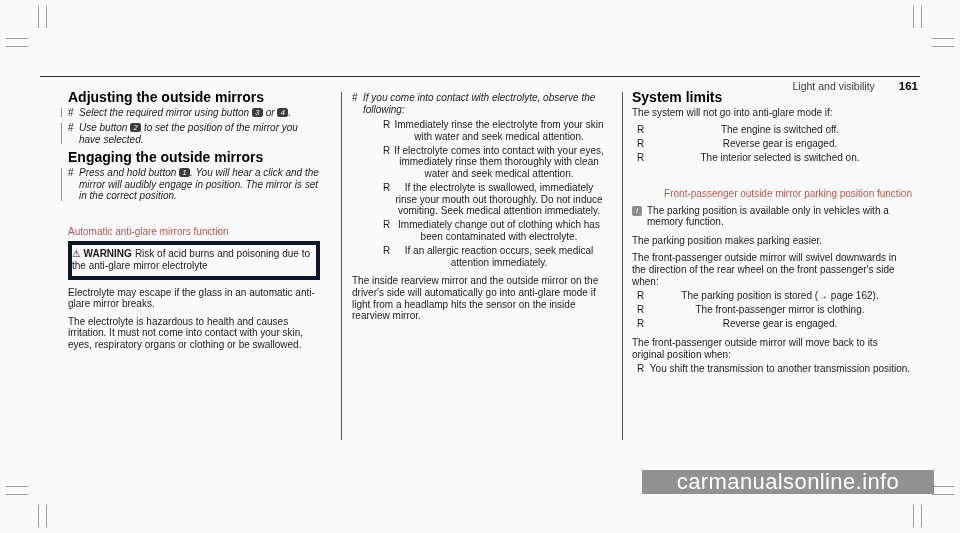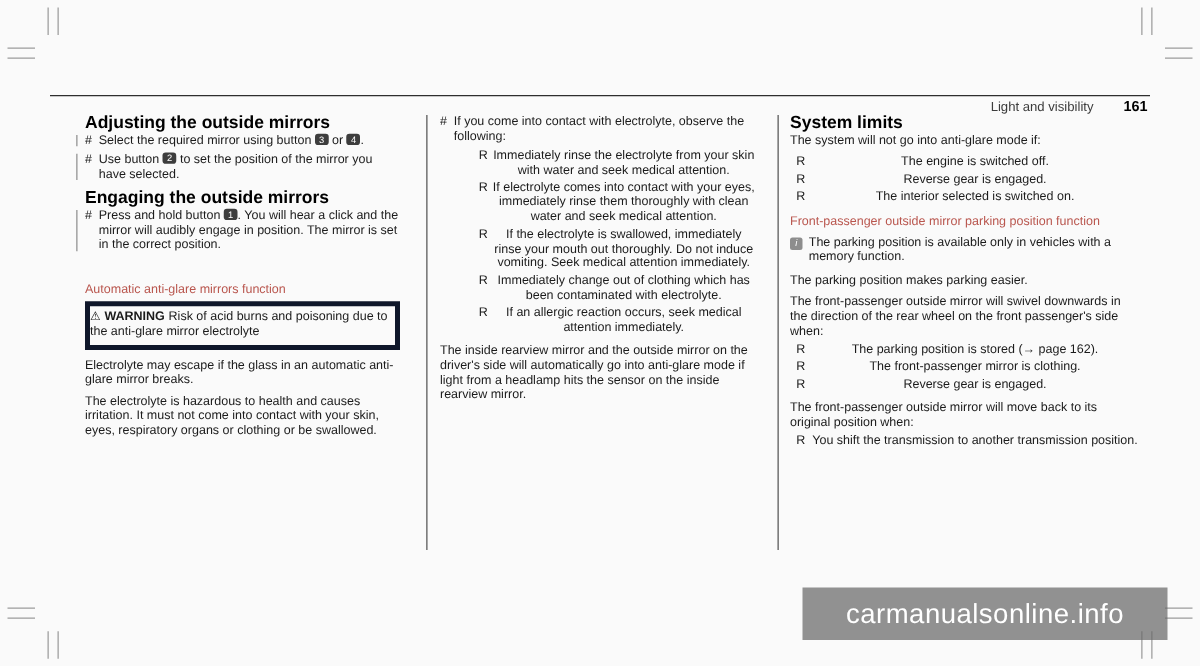--- a/index.html
+++ b/index.html
@@ -24,31 +24,31 @@
   .col{position:absolute;top:92px;font-size:10px;line-height:11.6px;color:#1b1b1b;}
   #col1{left:68px;width:252px;}
   #col2{left:352px;width:252px;}
   #col3{left:632px;width:280px;}
 
   .h{font-weight:bold;font-size:14px;margin:0 0 3px;color:#000;}
   .h-mt{margin-top:7px;}
 
   .step{display:flex;position:relative;margin:0 0 4px;}
   .step .bullet{width:11px;flex:none;}
-  .step .stext{flex:1;}
+  .step .stext{flex:1;font-style:italic;}
   .cbar::before{content:"";position:absolute;left:-7px;top:1px;bottom:1px;width:1px;background:#8f8f8f;}
 
   .btn{
     display:inline-block;min-width:9px;height:9px;padding:0 1px;
     background:#3d3d3d;color:#fff;font-size:7.5px;line-height:9.5px;
     text-align:center;border-radius:2.5px;position:relative;top:-1px;
   }
 
   .linkhead{color:#b9564e;margin:24px 0 4px;cursor:pointer;}
-  #col3 .linkhead{margin:8px 0 5px;}
+  #col3 .linkhead{margin:24px 0 5px;text-align:right;}
 
   .warnbox{border:4px solid #0f172a;padding:3px 0 4px;margin:3px 0 7px;}
   .wicon{font-size:9.5px;margin-right:3px;}
   .wlabel{font-weight:bold;margin-right:3px;}
 
   .p{margin:0 0 6px;}
 
   .rlist{margin:0 0 7px;}
   .ritem{display:flex;margin:0 0 2.5px;}
   .rmark{width:11px;flex:none;}
@@ -57,21 +57,21 @@
   #col3 .rlist{padding-left:5px;}
 
   .note{display:flex;margin:0 0 7px;}
   .iicon{
     flex:none;width:10px;height:10px;border-radius:2px;margin-top:1px;
     background:#8d8d8d;color:#fff;font-size:7.5px;line-height:10px;
     text-align:center;margin-right:5px;font-style:italic;
   }
 
   .watermark{
-    position:absolute;left:642px;top:470px;width:292px;height:42px;
+    position:absolute;left:642px;top:470px;width:292px;height:24px;
     background:rgba(104,104,104,0.72);color:#fff;font-size:22px;
     display:flex;align-items:center;justify-content:center;
     letter-spacing:0.4px;white-space:nowrap;
   }
 </style>
 </head>
 <body>
 
 <div class="crop" style="left:38px;top:6px;width:1px;height:22px;"></div>
 <div class="crop" style="left:46px;top:6px;width:1px;height:22px;"></div>

